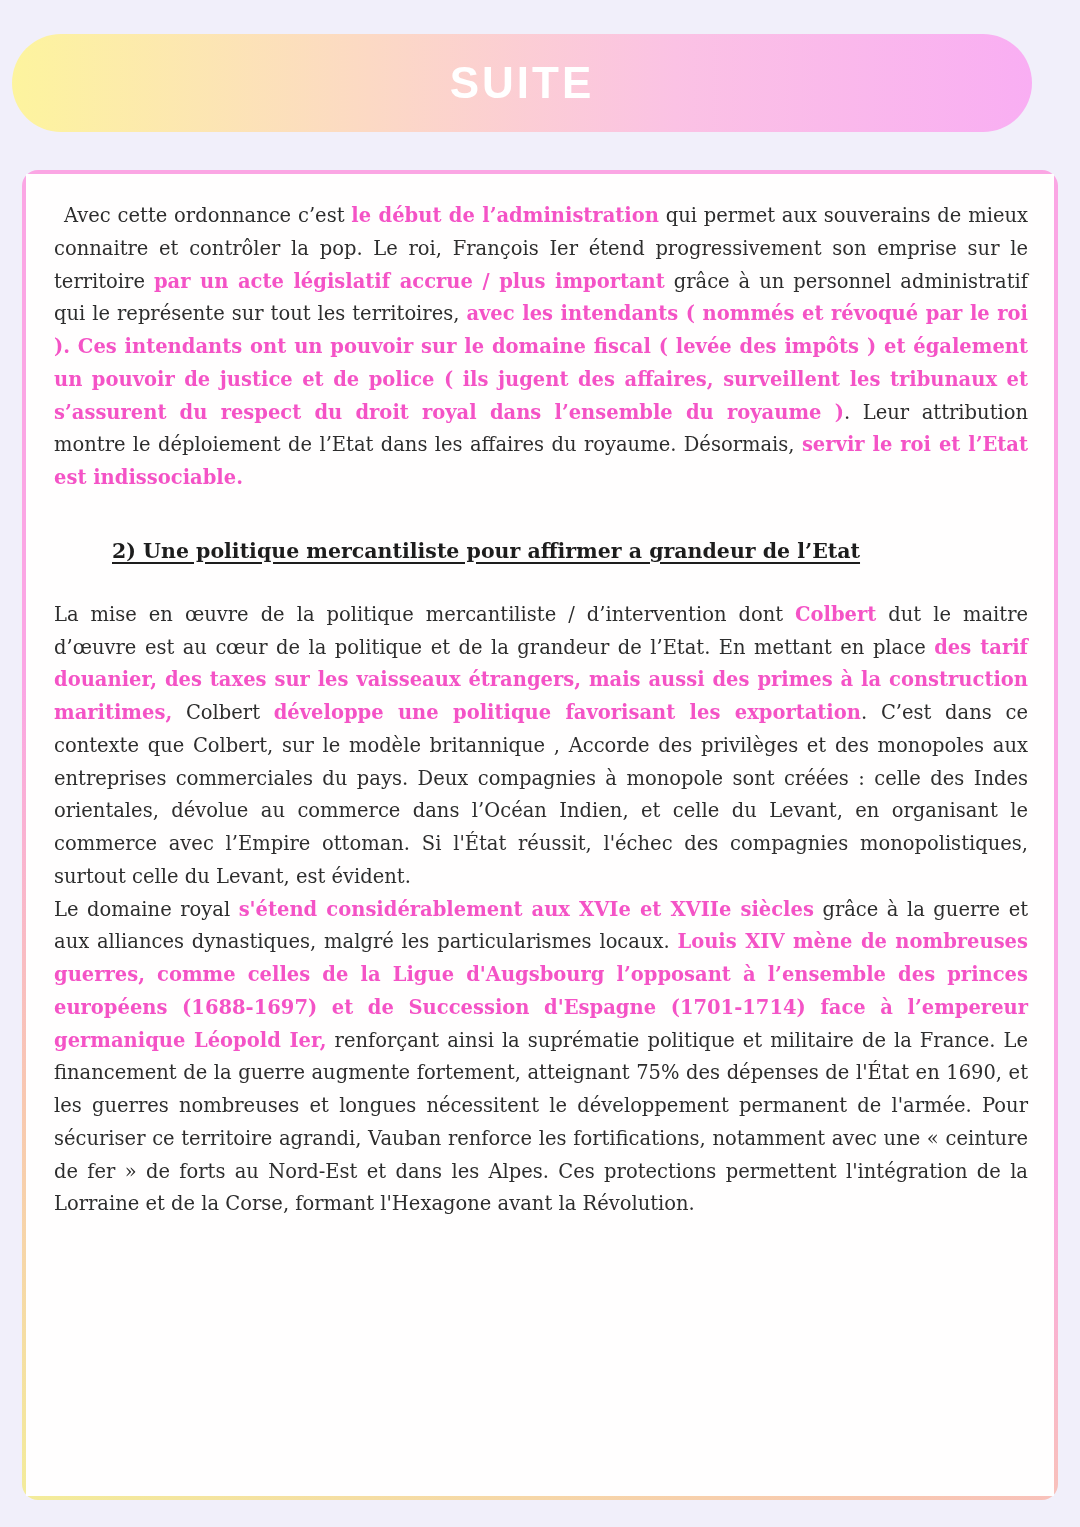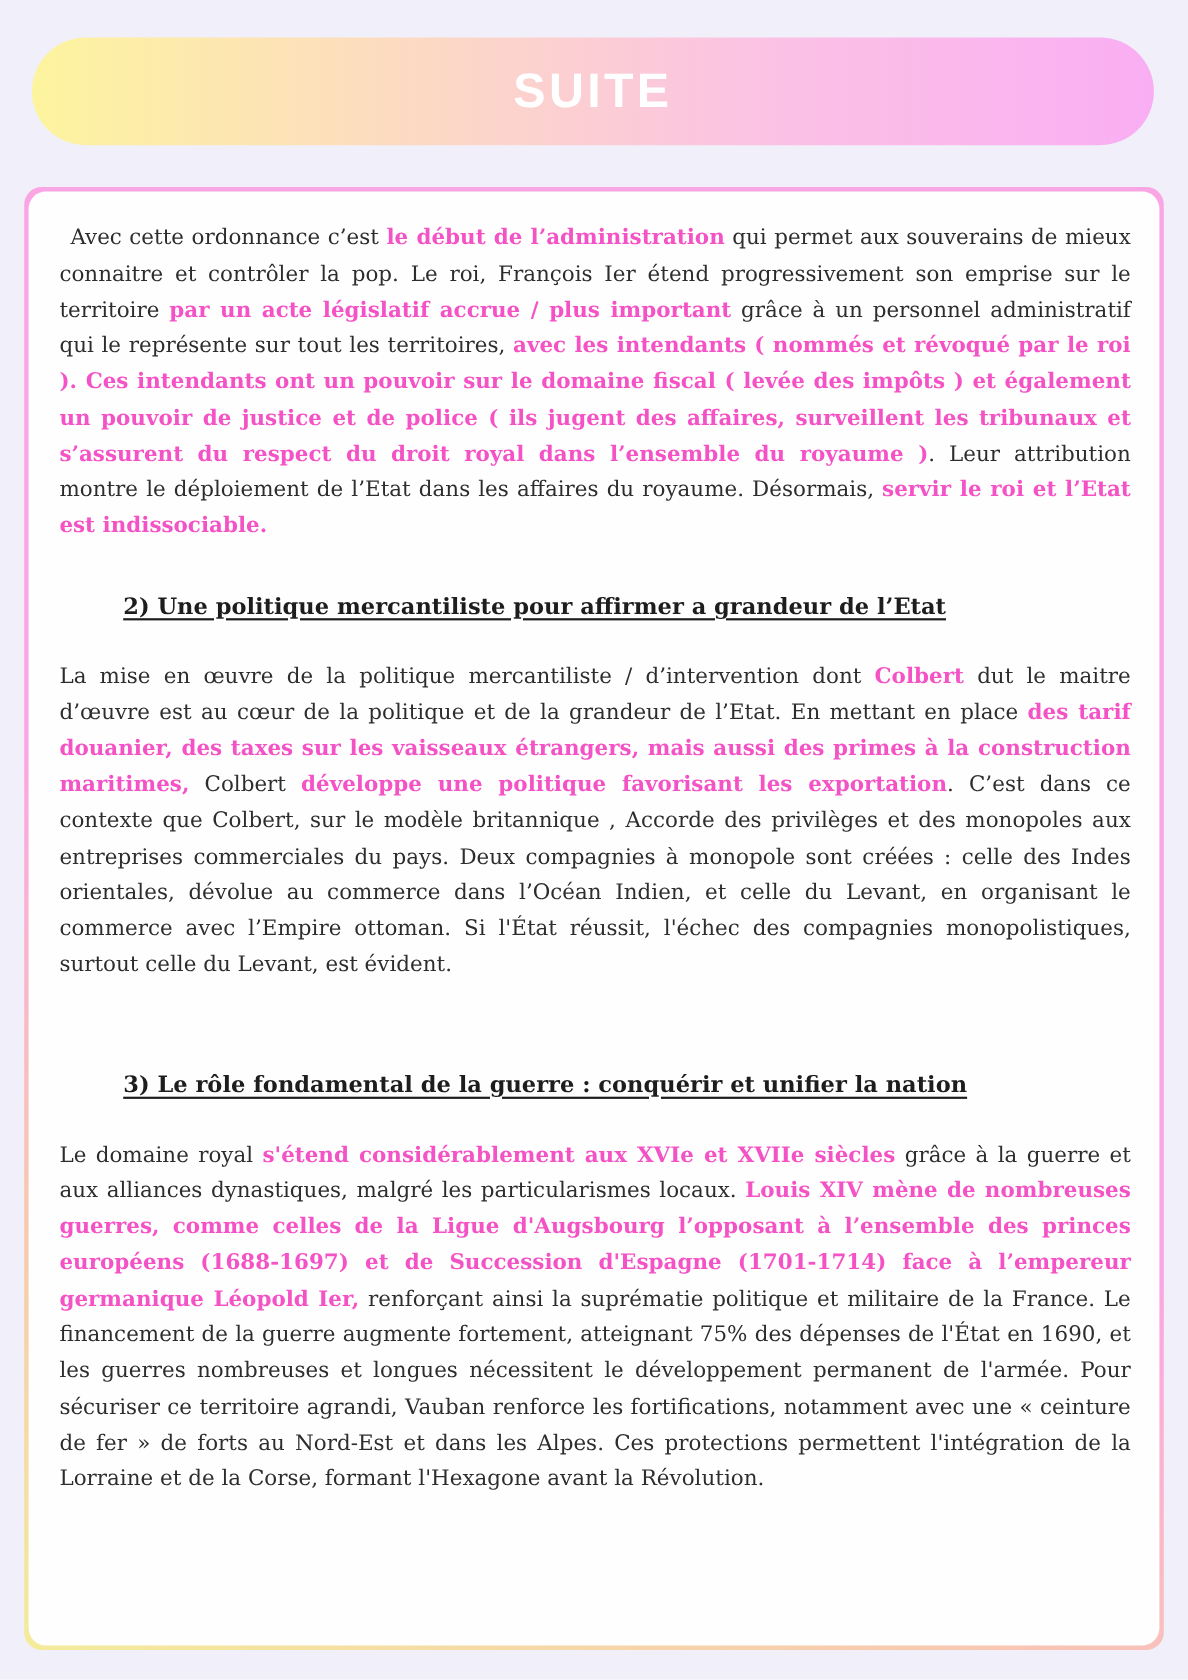--- a/index.html
+++ b/index.html
@@ -7,21 +7,21 @@
   body {
     width: 1080px;
     height: 1527px;
     background: #f1effa;
     font-family: "DejaVu Serif", serif;
     position: relative;
     overflow: hidden;
   }
   .banner {
     position: absolute;
-    left: 29px;
+    left: 12px;
     top: 34px;
     width: 1020px;
     height: 98px;
     border-radius: 52px;
     background: linear-gradient(90deg, #fdf49e 0%, #fcd9c4 35%, #fbc2e4 65%, #f9aef3 100%);
     display: flex;
     align-items: center;
     justify-content: center;
   }
   .banner-title {
@@ -37,21 +37,21 @@
     top: 170px;
     width: 1036px;
     height: 1330px;
     border-radius: 16px;
     padding: 4px;
     background: linear-gradient(205deg, #fba6e4 0%, #fba6e4 55%, #f8c8b0 78%, #f3ec9a 100%);
   }
   .card {
     width: 100%;
     height: 100%;
-    border-radius: 16px;
+    border-radius: 0;
     background: #fffefe;
     padding: 26px 26px 26px 28px;
   }
   .para {
     margin: 0;
     font-size: 19.5px;
     line-height: 1.68;
     text-align: justify;
     color: #2d2d2d;
   }
@@ -79,18 +79,17 @@
 
 <div class="card-border">
   <div class="card">
 
     <p class="para first"><span class="txt">Avec cette ordonnance c’est </span><span class="hl">le début de l’administration</span><span class="txt"> qui permet aux souverains de mieux connaitre et contrôler la pop. Le roi, François Ier étend progressivement son emprise sur le territoire </span><span class="hl">par un acte législatif accrue / plus important</span><span class="txt"> grâce à un personnel administratif qui le représente sur tout les territoires, </span><span class="hl">avec les intendants ( nommés et révoqué par le roi ). Ces intendants ont un pouvoir sur le domaine fiscal ( levée des impôts ) et également un pouvoir de justice et de police ( ils jugent des affaires, surveillent les tribunaux et s’assurent du respect du droit royal dans l’ensemble du royaume )</span><span class="txt">. Leur attribution montre le déploiement de l’Etat dans les affaires du royaume. Désormais, </span><span class="hl">servir le roi et l’Etat est indissociable.</span></p>
 
     <div class="section-heading">2) Une politique mercantiliste pour affirmer a grandeur de l’Etat</div>
 
     <p class="para"><span class="txt">La mise en œuvre de la politique mercantiliste / d’intervention dont </span><span class="hl">Colbert</span><span class="txt"> dut le maitre d’œuvre est au cœur de la politique et de la grandeur de l’Etat. En mettant en place </span><span class="hl">des tarif douanier, des taxes sur les vaisseaux étrangers, mais aussi des primes à la construction maritimes,</span><span class="txt"> Colbert </span><span class="hl">développe une politique favorisant les exportation</span><span class="txt">. C’est dans ce contexte que Colbert, sur le modèle britannique , Accorde des privilèges et des monopoles aux entreprises commerciales du pays. Deux compagnies à monopole sont créées : celle des Indes orientales, dévolue au commerce dans l’Océan Indien, et celle du Levant, en organisant le commerce avec l’Empire ottoman. Si l'État réussit, l'échec des compagnies monopolistiques, surtout celle du Levant, est évident.</span></p>
 
-    <div class="section-heading spaced-more">3) Le rôle fondamental de la guerre : conquérir et unifier la nation</div>
 
     <p class="para"><span class="txt">Le domaine royal </span><span class="hl">s'étend considérablement aux XVIe et XVIIe siècles</span><span class="txt"> grâce à la guerre et aux alliances dynastiques, malgré les particularismes locaux. </span><span class="hl">Louis XIV mène de nombreuses guerres, comme celles de la Ligue d'Augsbourg l’opposant à l’ensemble des princes européens (1688-1697) et de Succession d'Espagne (1701-1714) face à l’empereur germanique Léopold Ier,</span><span class="txt"> renforçant ainsi la suprématie politique et militaire de la France. Le financement de la guerre augmente fortement, atteignant 75% des dépenses de l'État en 1690, et les guerres nombreuses et longues nécessitent le développement permanent de l'armée. Pour sécuriser ce territoire agrandi, Vauban renforce les fortifications, notamment avec une « ceinture de fer » de forts au Nord-Est et dans les Alpes. Ces protections permettent l'intégration de la Lorraine et de la Corse, formant l'Hexagone avant la Révolution.</span></p>
 
   </div>
 </div>
 
 </body></html>

